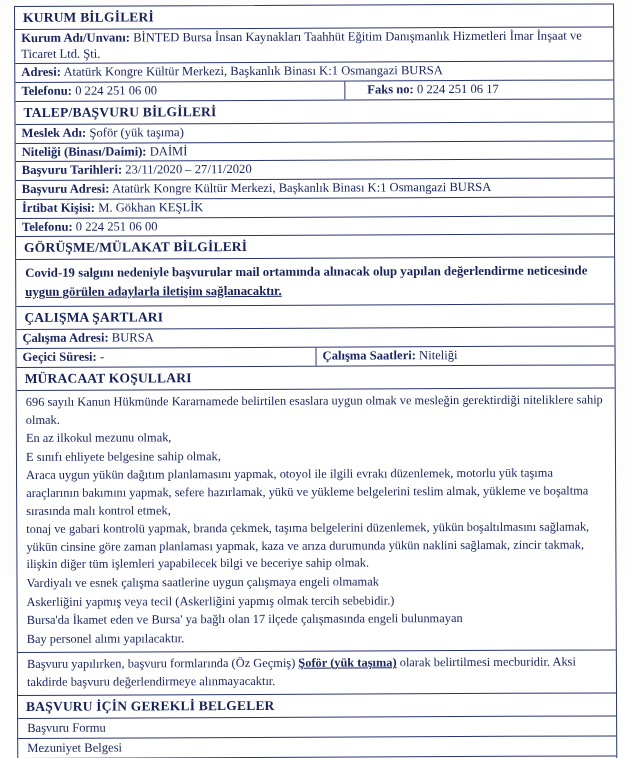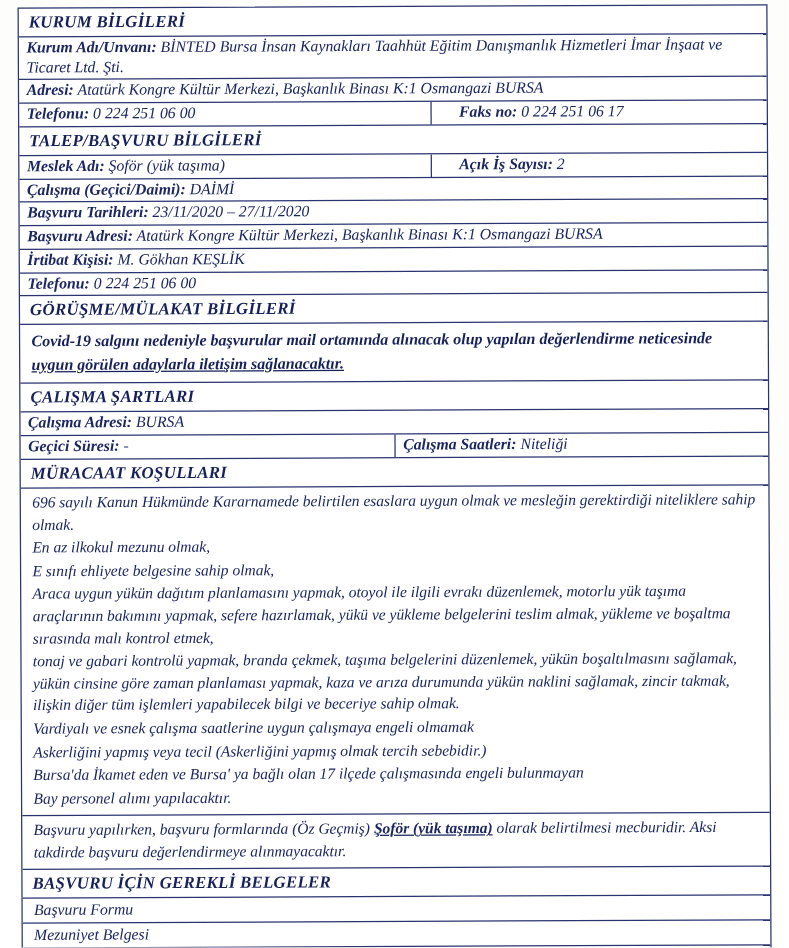--- a/index.html
+++ b/index.html
@@ -14,21 +14,20 @@
     color: #16205a;
     overflow: hidden;
   }
   .page {
     position: relative;
     width: 631px;
     height: 576px;
     background: #fdfdfb;
     padding: 0;
     box-sizing: border-box;
-    font-style: italic;
   }
   .doc {
     position: absolute;
     left: 14px;
     top: 6px;
     width: 600px;
     border: 1px solid #2a3470;
     box-sizing: border-box;
     background: #ffffff;
     transform: rotate(-0.25deg);
@@ -134,28 +133,24 @@
         <span class="val">0 224 251 06 17</span>
       </div>
     </div>
 
     <div class="section-head">TALEP/BAŞVURU BİLGİLERİ</div>
     <div class="row">
       <div class="cell w55">
         <span class="lbl">Meslek Adı:</span>
         <span class="val">Şoför (yük taşıma)</span>
       </div>
-      <div class="cell w45 sep">
-        <span class="lbl">Açık İş Sayısı:</span>
-        <span class="val">2</span>
-      </div>
-    </div>
-    <div class="row">
-      <div class="cell w55">
-        <span class="lbl">Çalışma (Geçici/Daimi):</span>
+    </div>
+    <div class="row">
+      <div class="cell w55">
+        <span class="lbl">Niteliği (Binası/Daimi):</span>
         <span class="val">DAİMİ</span>
       </div>
     </div>
     <div class="row">
       <div class="cell">
         <span class="lbl">Başvuru Tarihleri:</span>
         <span class="val">23/11/2020 – 27/11/2020</span>
       </div>
     </div>
     <div class="row">

